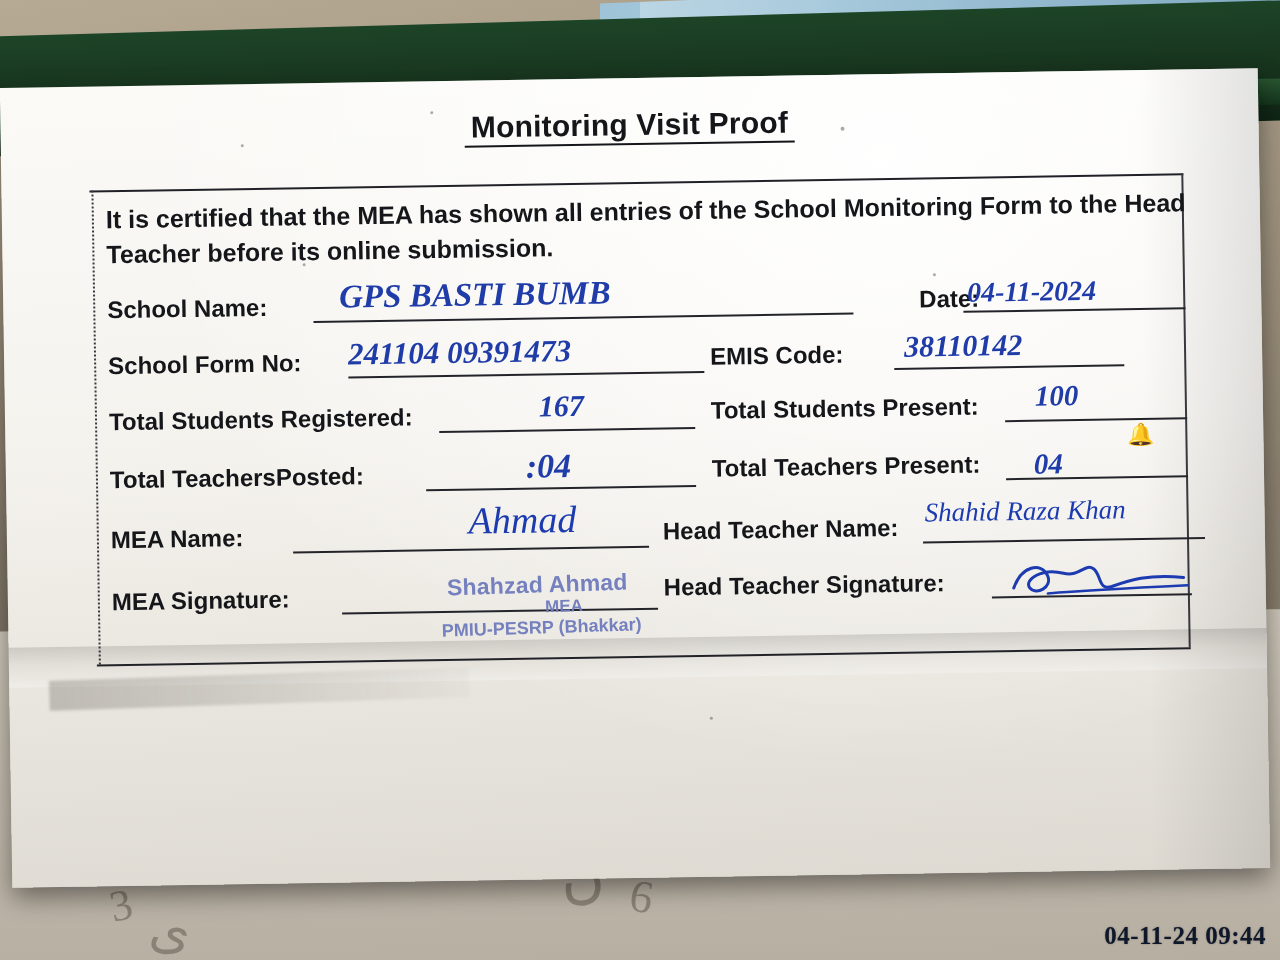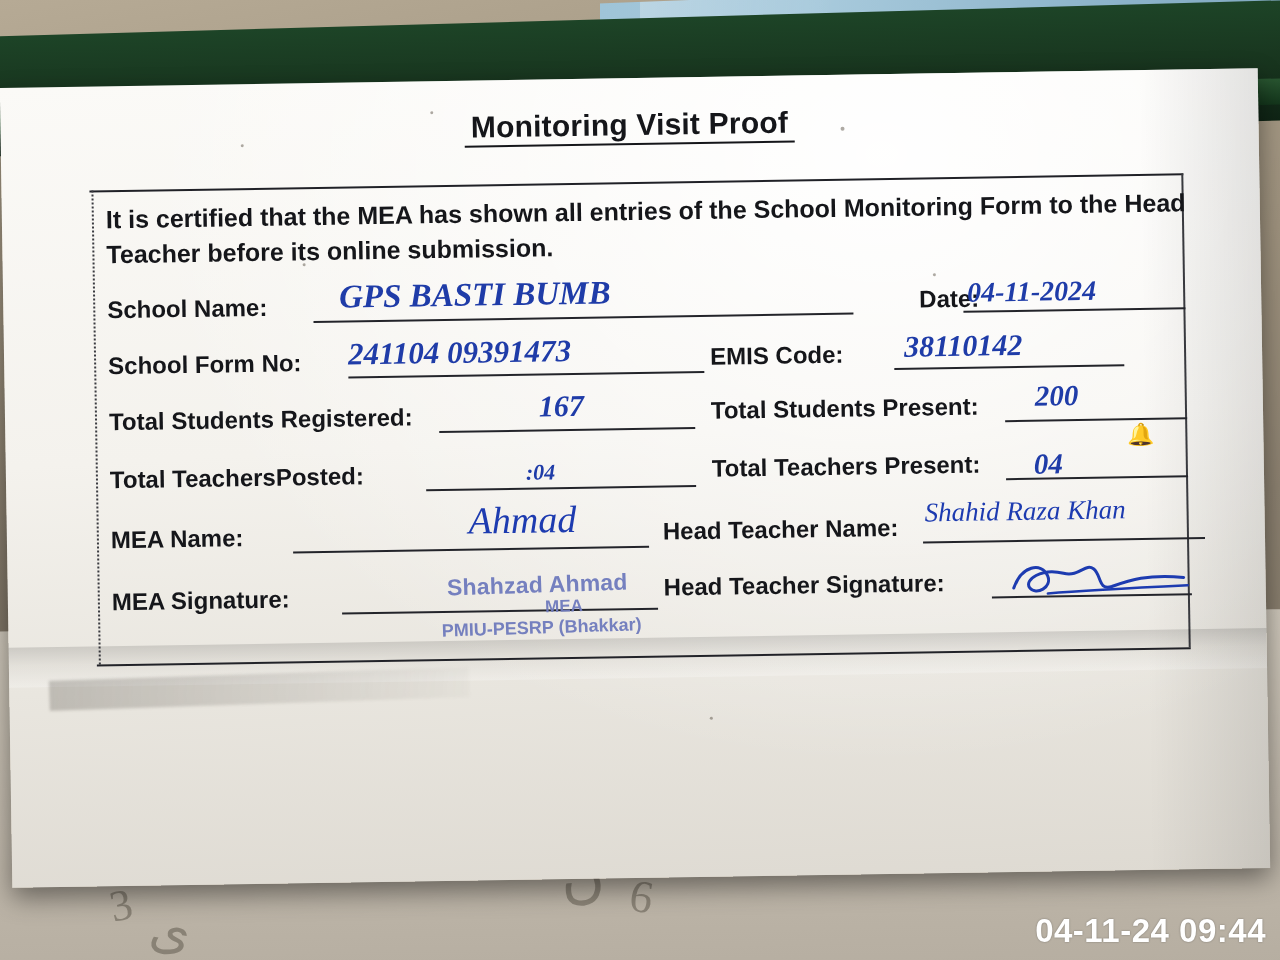--- a/index.html
+++ b/index.html
@@ -190,24 +190,24 @@
     position: absolute;
     left: 1122px; top: 352px;
     color: #2a2b30;
     font-size: 22px;
   }
 
   .timestamp {
     position: absolute;
     right: 14px;
     bottom: 10px;
-    color: #ffffff;
-    font-size: 33px;
+    color: #0f172a;
+    font-size: 25px;
     font-weight: bold;
-    font-family: Liberation Sans, sans-serif;
+    font-family: Liberation Serif, serif;
     letter-spacing: .5px;
     text-shadow: 0 0 2px rgba(0,0,0,0.35);
   }
 
   .speck {
     position: absolute;
     background: #5d564a;
     border-radius: 50%;
     opacity: .5;
   }
@@ -270,25 +270,25 @@
       <div class="hand" style="left:900px; top:256px; font-size:30px;">38110142</div>
 
       <div class="bell">🔔</div>
 
       <div class="row" style="left:104px; top:322px;">Total Students Registered:</div>
       <div class="line" style="left:434px; top:350px; width:256px;"></div>
       <div class="hand" style="left:534px; top:310px; font-size:30px;">167</div>
 
       <div class="row" style="left:706px; top:320px;">Total Students Present:</div>
       <div class="line" style="left:1000px; top:348px; width:182px;"></div>
-      <div class="hand" style="left:1030px; top:308px; font-size:29px;">200</div>
+      <div class="hand" style="left:1030px; top:308px; font-size:29px;">100</div>
 
       <div class="row" style="left:104px; top:380px;">Total TeachersPosted:</div>
       <div class="line" style="left:420px; top:408px; width:270px;"></div>
-      <div class="hand" style="left:520px; top:380px; font-size:22px;text-align:right;">:04</div>
+      <div class="hand" style="left:520px; top:368px; font-size:34px;text-align:right;">:04</div>
 
       <div class="row" style="left:706px; top:378px;">Total Teachers Present:</div>
       <div class="line" style="left:1000px; top:406px; width:182px;"></div>
       <div class="hand" style="left:1028px; top:376px; font-size:29px;">04</div>
 
       <div class="row" style="left:104px; top:440px;">MEA Name:</div>
       <div class="line" style="left:286px; top:468px; width:356px;"></div>
       <div class="sig-script" style="left:462px; top:418px; font-size:38px;">Ahmad</div>
 
       <div class="row" style="left:656px; top:440px;">Head Teacher Name:</div>

